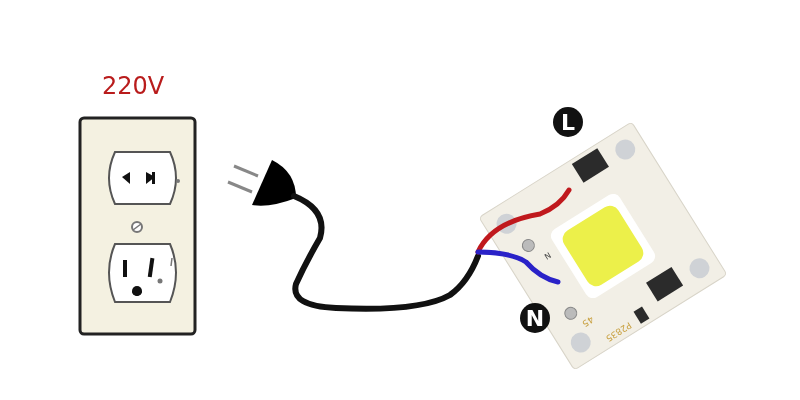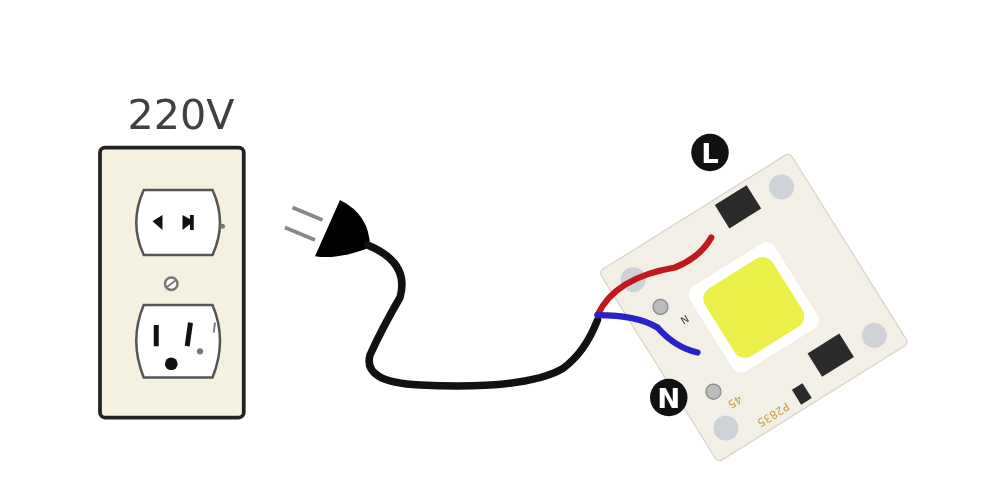--- a/index.html
+++ b/index.html
@@ -1,17 +1,17 @@
 <!DOCTYPE html>
 <html><head>
 <meta charset="utf-8">
 <style>
   html,body{margin:0;padding:0;background:#ffffff;}
   body{width:800px;height:400px;position:relative;overflow:hidden;font-family:"DejaVu Sans",sans-serif;}
-  .voltage{position:absolute;left:102px;top:72px;font-size:33px;color:#404040;font-family:"DejaVu Sans",sans-serif;letter-spacing:0px;}
+  .voltage{position:absolute;left:102px;top:72px;font-size:24px;color:#b91c1c;font-family:"DejaVu Sans",sans-serif;letter-spacing:0px;}
   svg.scene{position:absolute;left:0;top:0;}
   .badge-text{font-family:"DejaVu Sans",sans-serif;font-weight:bold;}
   .pcb-text{font-family:"DejaVu Sans",sans-serif;}
 </style>
 </head>
 <body>
 
 <div class="voltage">220V</div>
 
 <svg class="scene" width="800" height="400" viewBox="0 0 800 400">

